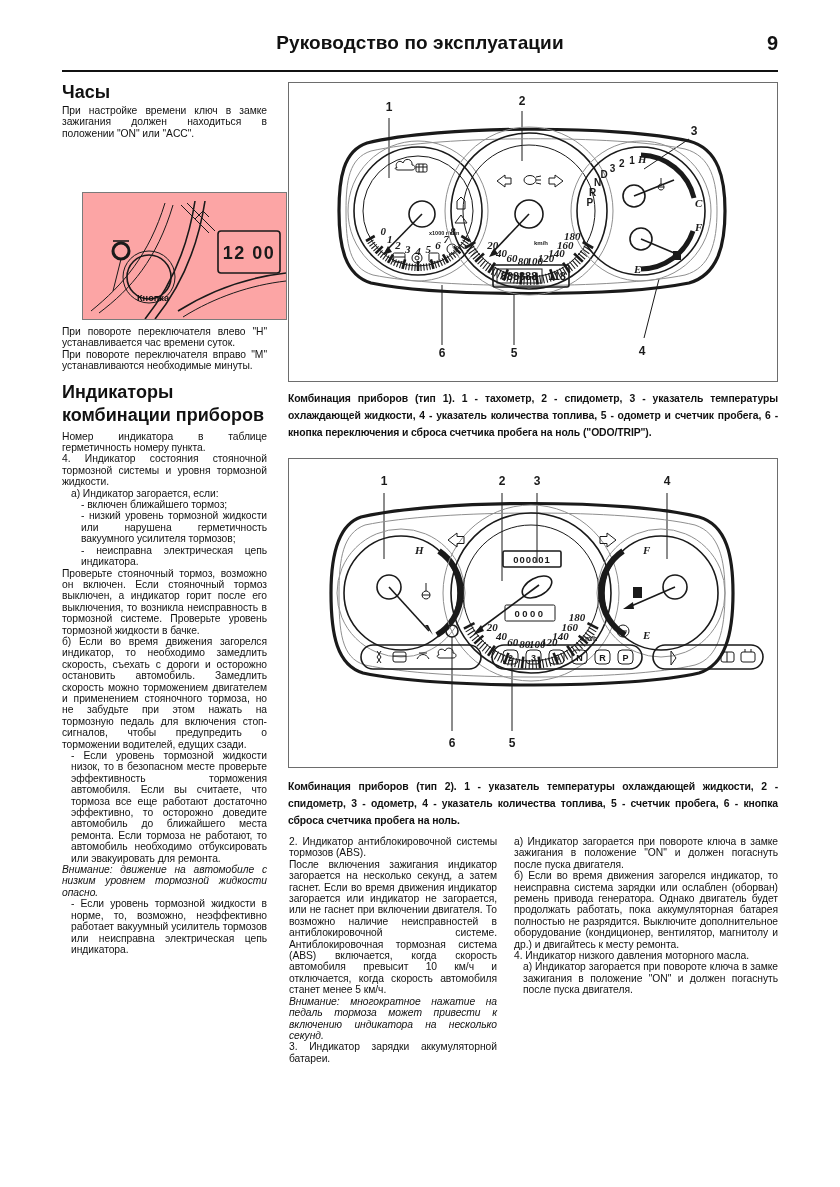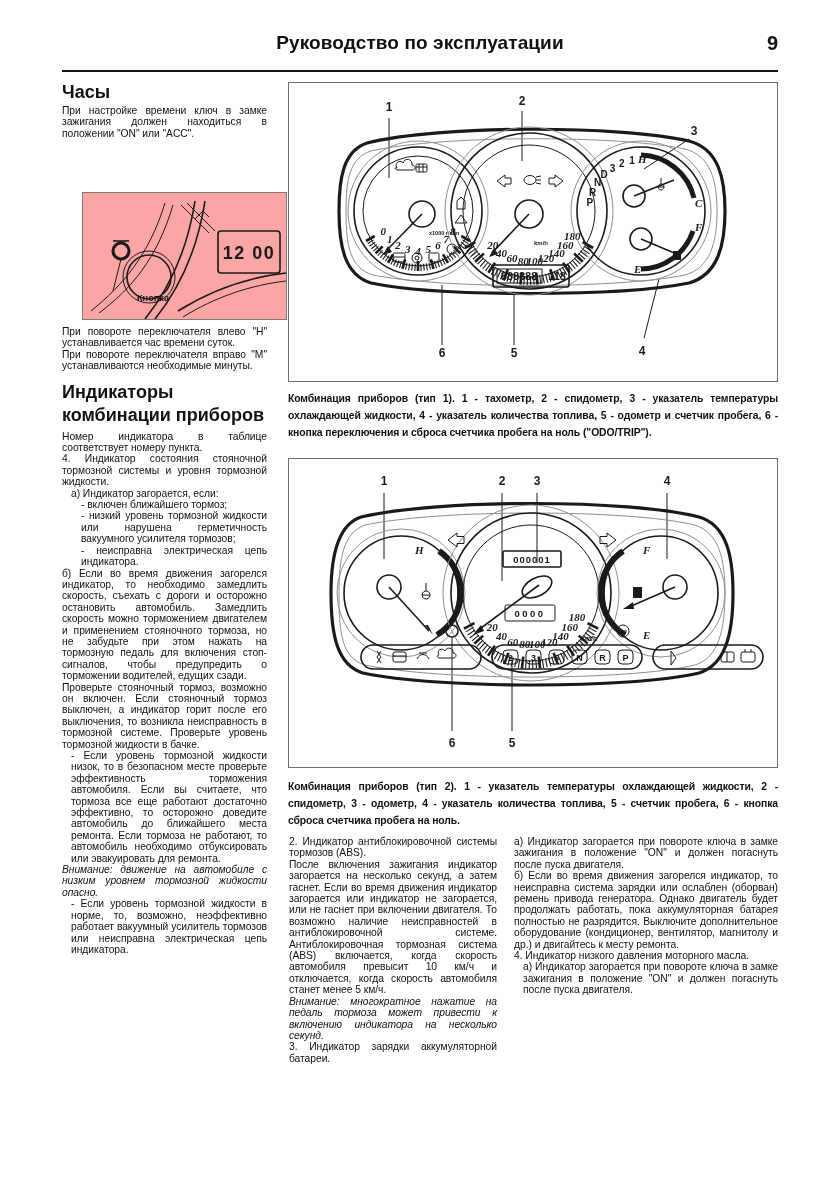--- a/index.html
+++ b/index.html
@@ -132,28 +132,28 @@
     <div class="clocklabel">Кнопка</div>
   </div>
 
   <div class="col-left" style="top:326px;">
     <p class="t">При повороте переключателя влево "H" устанавливается час времени суток.</p>
     <p class="t">При повороте переключателя вправо "M" устанавливаются необходимые минуты.</p>
     <div style="height:10px"></div>
     <div class="h2 big">Индикаторы</div>
     <div class="h2 big">комбинации приборов</div>
     <div style="height:3px"></div>
-    <p class="t">Номер индикатора в таблице соответствует номеру пункта.</p>
+    <p class="t">Номер индикатора в таблице герметичность номеру пункта.</p>
     <p class="t">4. Индикатор состояния стояночной тормозной системы и уровня тормозной жидкости.</p>
     <p class="t lvl1">а) Индикатор загорается, если:</p>
     <p class="t lvl2">- включен ближайшего тормоз;</p>
     <p class="t lvl2">- низкий уровень тормозной жидкости или нарушена герметичность вакуумного усилителя тормозов;</p>
     <p class="t lvl2">- неисправна электрическая цепь индикатора.</p>
+    <p class="t">Проверьте стояночный тормоз, возможно он включен. Если стояночный тормоз выключен, а индикатор горит после его выключения, то возникла неисправность в тормозной системе. Проверьте уровень тормозной жидкости в бачке.</p>
     <p class="t">б) Если во время движения загорелся индикатор, то необходимо замедлить скорость, съехать с дороги и осторожно остановить автомобиль. Замедлить скорость можно торможением двигателем и применением стояночного тормоза, но не забудьте при этом нажать на тормозную педаль для включения стоп-сигналов, чтобы предупредить о торможении водителей, едущих сзади.</p>
-    <p class="t">Проверьте стояночный тормоз, возможно он включен. Если стояночный тормоз выключен, а индикатор горит после его выключения, то возникла неисправность в тормозной системе. Проверьте уровень тормозной жидкости в бачке.</p>
     <p class="t lvl1">- Если уровень тормозной жидкости низок, то в безопасном месте проверьте эффективность торможения автомобиля. Если вы считаете, что тормоза все еще работают достаточно эффективно, то осторожно доведите автомобиль до ближайшего места ремонта. Если тормоза не работают, то автомобиль необходимо отбуксировать или эвакуировать для ремонта.</p>
     <p class="t ital">Внимание: движение на автомобиле с низким уровнем тормозной жидкости опасно.</p>
     <p class="t lvl1">- Если уровень тормозной жидкости в норме, то, возможно, неэффективно работает вакуумный усилитель тормозов или неисправна электрическая цепь индикатора.</p>
   </div>
 
   <div class="figbox" id="fig1-box">
     <svg width="486" height="296" viewBox="0 0 486 296">
 
       <g class="ln thin">
         <line x1="100" y1="35" x2="100" y2="95"></line>

